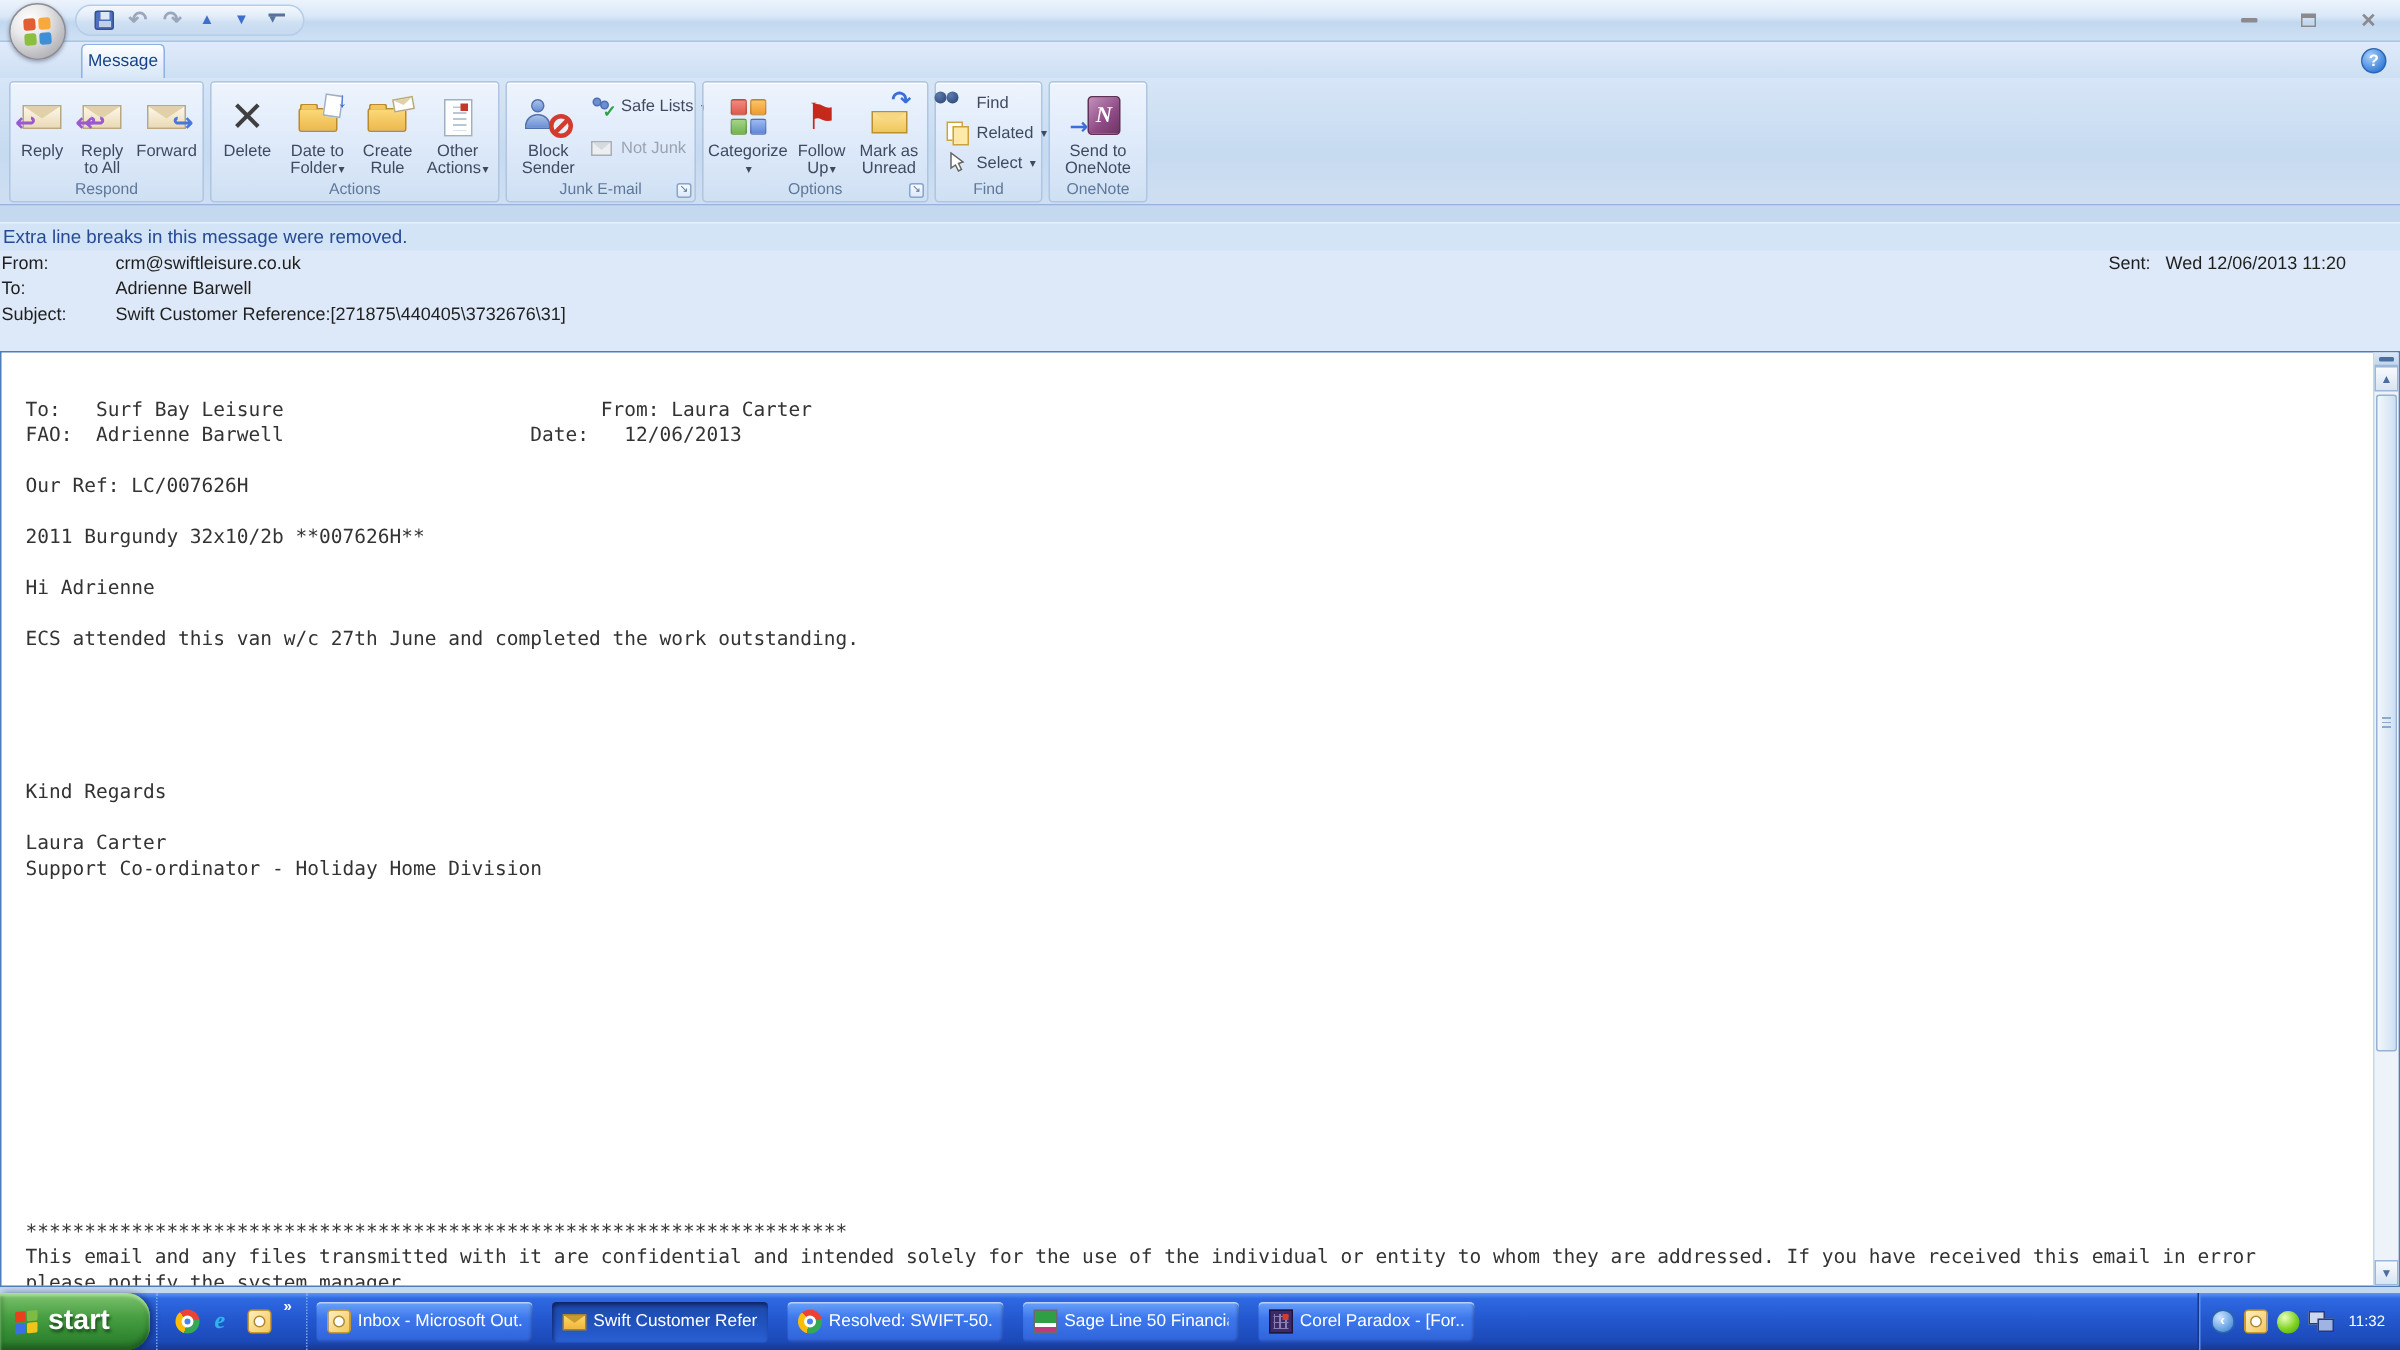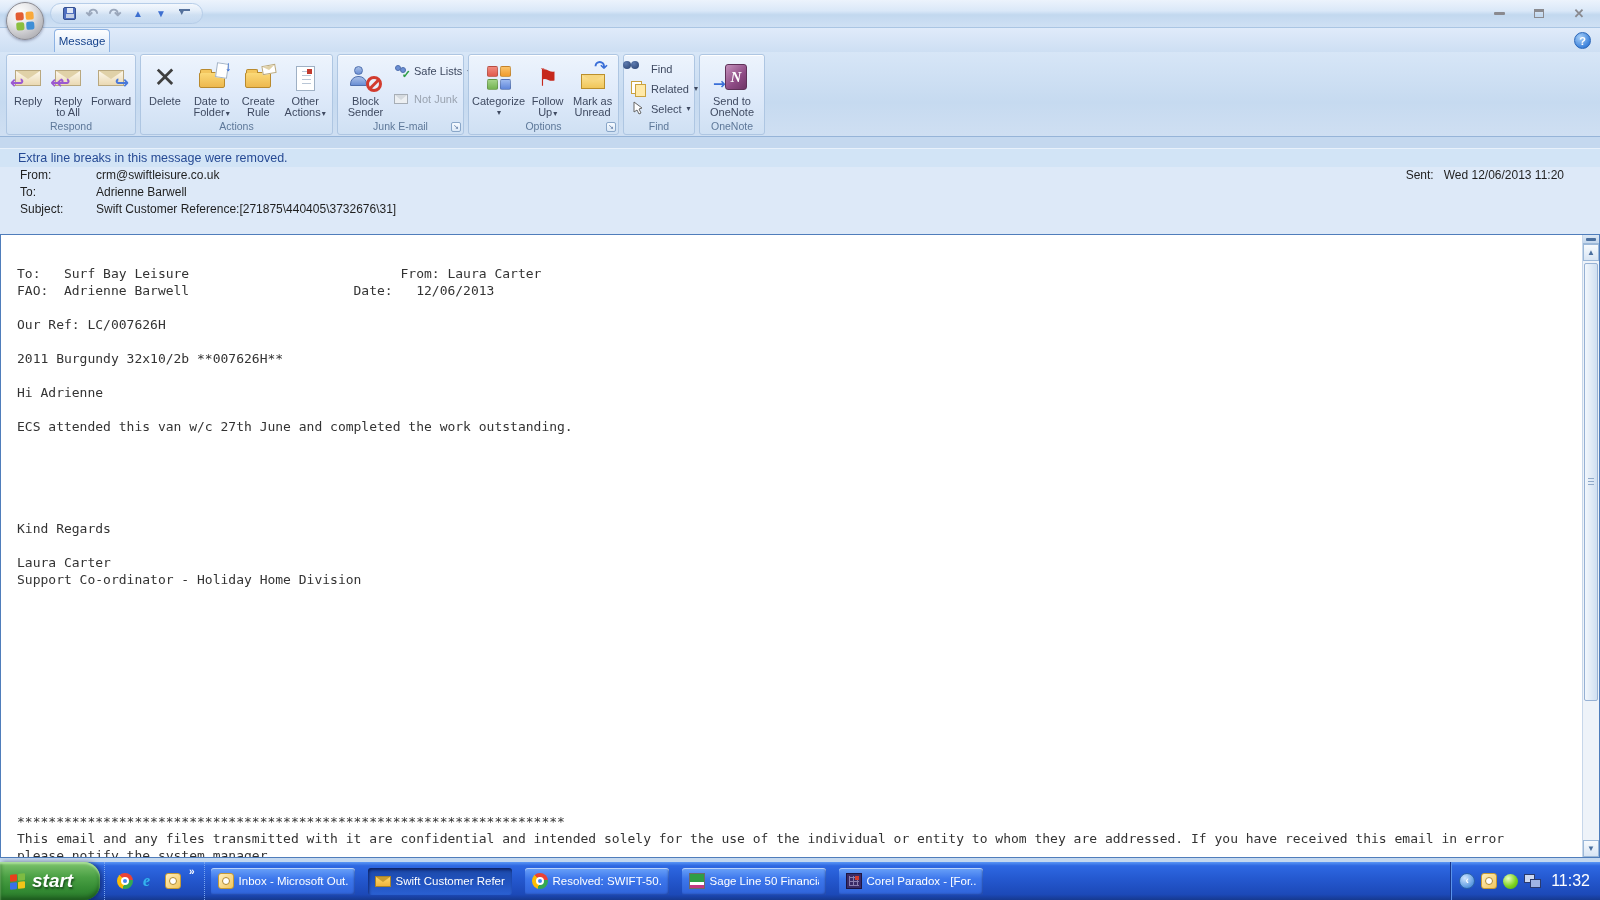--- a/index.html
+++ b/index.html
@@ -113,23 +113,23 @@
   .onicon{width:34px;height:28px;position:relative}
   .onbook{position:absolute;right:2px;top:0;width:22px;height:26px;border-radius:3px;
     background:linear-gradient(135deg,#c490bb,#8d4a84 60%,#6e3566);border:1px solid #5e3158;
     color:#fff;font:italic bold 15px "Liberation Serif",serif;text-align:center;line-height:25px}
   .onarw{position:absolute;left:-2px;bottom:2px;font-size:15px;font-weight:bold;color:#3a6fd8;font-family:"DejaVu Sans",sans-serif}
 
   
   .gap{position:absolute;left:0;top:137px;right:0;height:11px;background:#c4d8ef}
   .infobar{position:absolute;left:0;top:148px;right:0;height:33px;background:#d2e4f6;
     border-top:1px solid #e8f1fb;border-bottom:1px solid #c0d5ec;
-    font-size:12.5px;color:#264a94;line-height:18px;padding-left:18px}
+    font-size:12.5px;color:#264a94;line-height:18px;padding-left:2px}
   .headers{position:absolute;left:0;top:167px;right:0;height:67px;background:#dde9f8;font-size:12px;color:#1f1f1f}
-  .hrow{height:17px;line-height:17px;display:flex;padding-left:20px;position:relative}
+  .hrow{height:17px;line-height:17px;display:flex;padding-left:1px;position:relative}
   .hlabel{width:76px;flex:none}
   .sent{position:absolute;right:36px;top:0;display:flex;gap:10px}
 
   
   .bodywrap{position:absolute;left:0;top:234px;right:0;height:624px;background:#fff;
     border:1px solid #4f7dbb;overflow:hidden}
   .mono{font-family:"DejaVu Sans Mono",monospace;font-size:13px;line-height:17px;color:#333;white-space:pre}
   .body-top{position:absolute;left:16px;top:30px}
   .body-footer{position:absolute;left:16px;top:578px}
 
@@ -153,35 +153,35 @@
   .startbtn{width:100px;height:38px;border-radius:0 16px 16px 0;flex:none;
     background:linear-gradient(180deg,#7fc46f 0%,#4aa044 40%,#358c34 70%,#2a7c2c 100%);
     box-shadow:inset 0 2px 2px #aadf9a,inset 0 -3px 4px #1d5a1e,2px 0 5px rgba(0,0,30,.45);
     display:flex;align-items:center;gap:7px;padding-left:10px}
   .startflag{display:grid;grid-template-columns:7px 7px;grid-template-rows:7px 7px;gap:1px;transform:skewY(-6deg);flex:none}
   .startflag i{border-radius:1px}
   .startflag i:nth-child(1){background:#e8401c}
   .startflag i:nth-child(2){background:#7dbb42}
   .startflag i:nth-child(3){background:#3a6fe8}
   .startflag i:nth-child(4){background:#f3c418}
-  .startlabel{color:#fff;font-size:19px;font-weight:bold;font-style:italic;text-shadow:1px 2px 2px #1a4d1c;padding-right:6px}
+  .startlabel{color:#fff;font-size:19px;font-weight:bold;text-shadow:1px 2px 2px #1a4d1c;padding-right:6px}
   .qlaunch{display:flex;align-items:center;gap:8px;padding:0 10px 0 12px;flex:none;height:38px;
     border-left:1px dotted #7aa6f0;border-right:1px dotted #7aa6f0;margin-left:4px}
   .ql-more{color:#fff;font-size:10px;font-weight:bold;align-self:flex-start;margin-top:4px;letter-spacing:-1px}
   .tasks{display:flex;gap:13px;padding:0 6px;flex:1;min-width:0}
   .taskbtn{width:144px;height:27px;flex:none;border-radius:3px;display:flex;align-items:center;gap:5px;
     padding:0 7px;color:#fff;font-size:11.5px;white-space:nowrap;overflow:hidden;
     background:linear-gradient(180deg,#6aa2f9,#3d77ec 40%,#2f63da);
     box-shadow:inset 0 1px 0 rgba(255,255,255,.55),inset -1px -1px 2px rgba(0,0,40,.3)}
   .taskbtn.active{background:linear-gradient(180deg,#1c49a8,#2153c0 55%,#2a60d2);
     box-shadow:inset 1px 2px 3px rgba(0,0,40,.55)}
   .tasklabel{overflow:hidden;text-overflow:clip}
   .tray{flex:none;height:38px;display:flex;align-items:center;gap:6px;padding:0 10px 0 8px;
     border-left:1px solid #16368c;box-shadow:inset 1px 0 0 #5b93ea}
-  .clock{color:#fff;font-size:16px;margin-left:4px}
+  .clock{color:#fff;font-size:10px;margin-left:4px}
 
   
   .ic-chrome{border-radius:50%;background:conic-gradient(from -40deg,#ea4335 0 33%,#34a853 0 66%,#fbbc05 0 100%)}
   .ic-chrome::after{content:"";position:absolute;inset:4px;background:#4285f4;border:2px solid #fff;border-radius:50%}
   .ic-ie{color:#bfe6ff;font:italic bold 16px "Liberation Serif",serif;text-align:center;line-height:16px}
   .ic-ie::after{content:"e";color:#35b1f0;position:absolute;left:2px;top:0;text-shadow:0 0 1px #1b7cc0}
   .ic-outlook{background:linear-gradient(135deg,#ffeebc,#f2c75e);border:1px solid #c59a35;border-radius:3px}
   .ic-outlook::after{content:"";position:absolute;inset:3px;background:#fff;border:1px solid #b0892f;border-radius:50%}
   .ic-env{height:11px;margin-top:3px;background:linear-gradient(#fed76a,#f0b53c);border:1px solid #a8832a;position:relative}
   .ic-env::before{content:"";position:absolute;left:0;top:0;border-left:7px solid transparent;border-right:7px solid transparent;border-top:5px solid #c99c2f}

